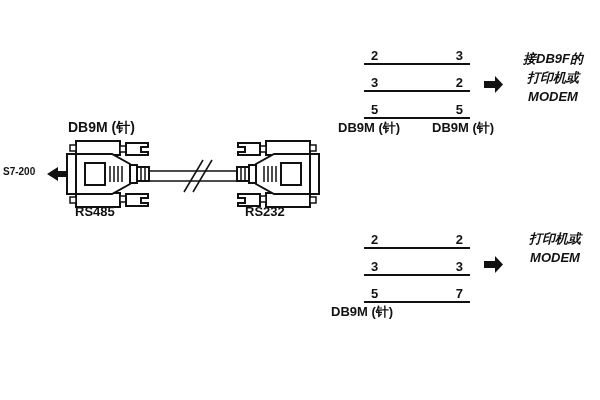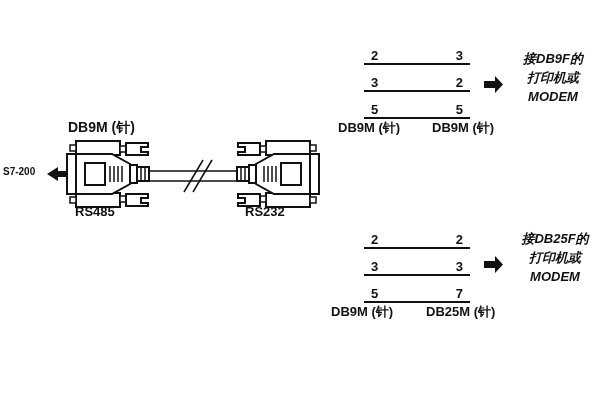--- a/index.html
+++ b/index.html
@@ -112,20 +112,18 @@
     <div class="pin-row">
       <span>3</span>
       <span>3</span>
     </div>
     <div class="pin-row">
       <span>5</span>
       <span>7</span>
     </div>
   </div>
   <div class="abs tbl-label" style="left:331px;top:303px">DB9M (针)</div>
-  <div class="abs tbl-label" style="left:426px;top:303px">DB25M (针)</div>
   <div class="note" style="left:512px;top:229px;width:86px">
-    <div>接DB25F的</div>
     <div>打印机或</div>
     <div>MODEM</div>
   </div>
 
 </div>
 
 </body></html>

